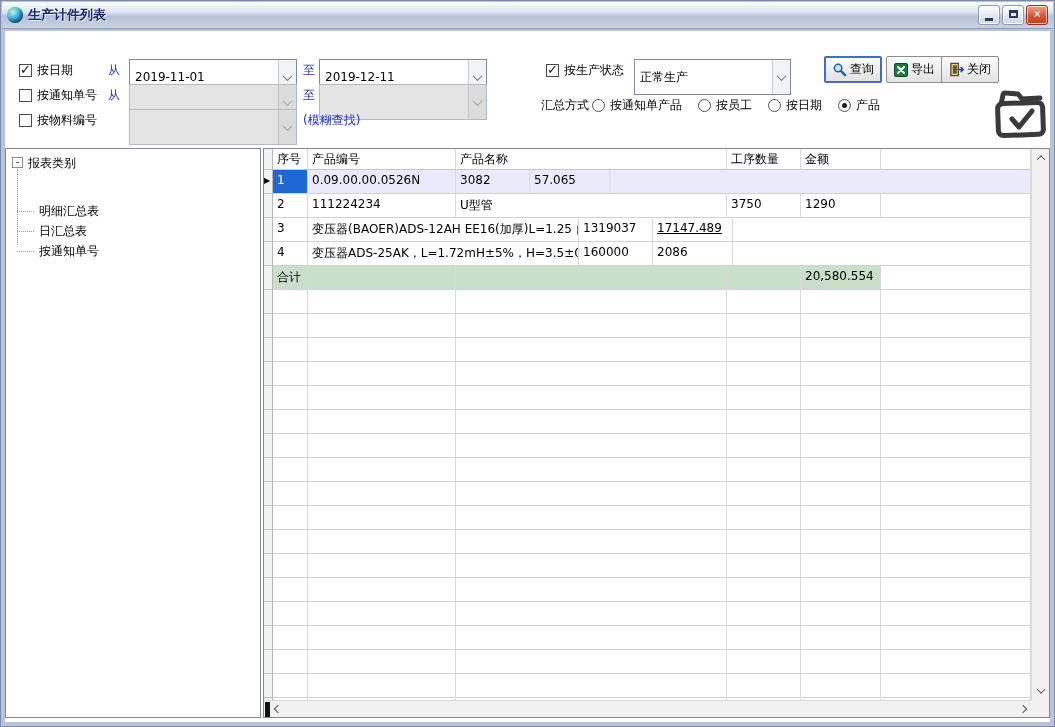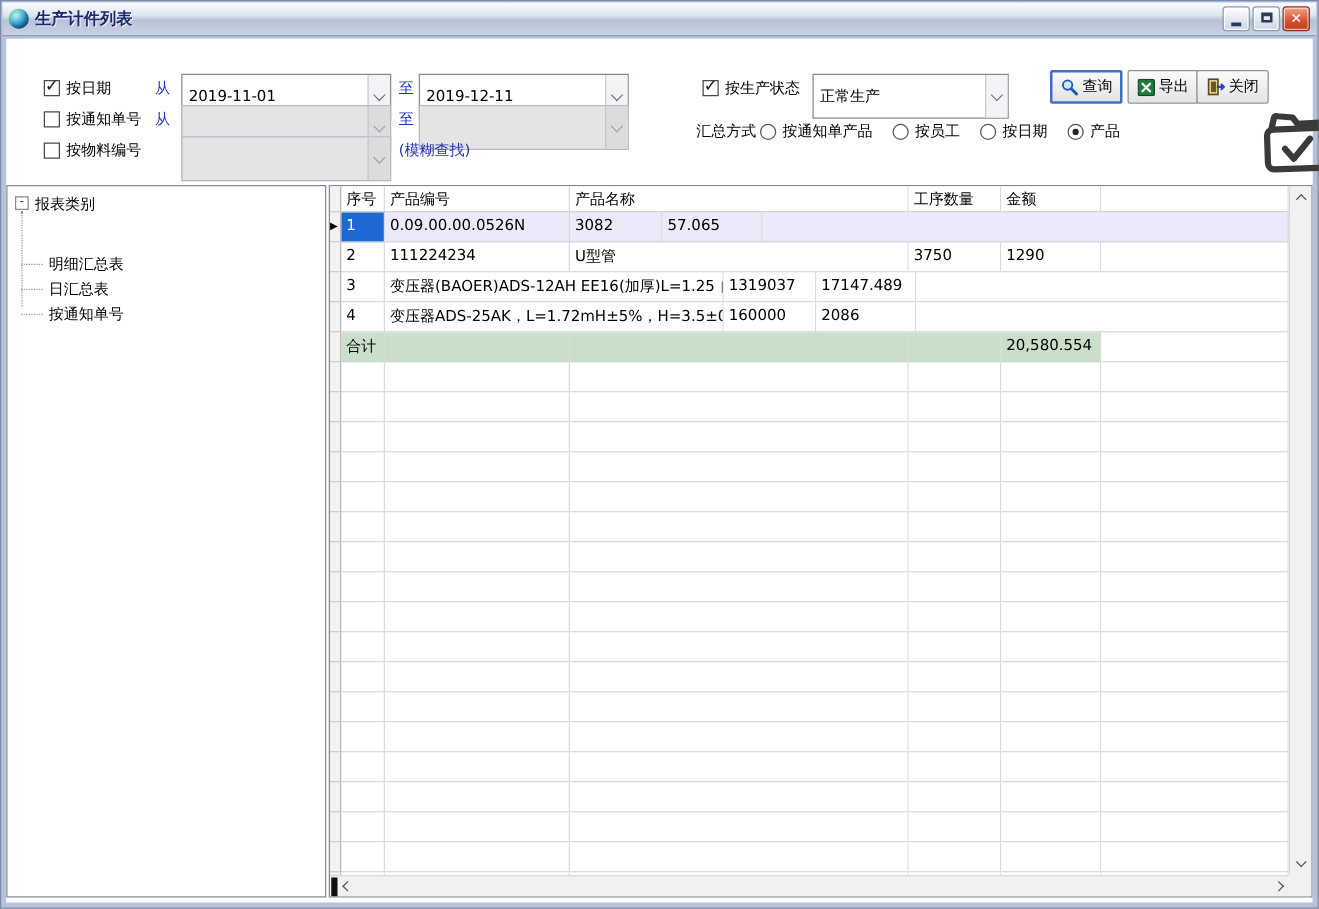--- a/index.html
+++ b/index.html
@@ -32,21 +32,21 @@
   .wbtn.close {
     background:linear-gradient(#f3a38b,#d4502f 60%,#c13f20);
     border-color:#9e2f14; color:#fff; font-weight:bold;
     box-shadow:inset 0 0 0 1px rgba(255,255,255,.65);
   }
   .wbtn .minglyph { display:block; width:8px; height:3px; background:#2a3a5a; margin:12px auto 0; }
   .wbtn .maxglyph { display:block; width:9px; height:8px; border:2px solid #2a3a5a; border-top-width:3px; margin:4px auto 0; }
   
   .content { position:absolute; left:4px; top:30px; right:4px; bottom:4px; background:#ffffff; }
   
-  .filters { position:absolute; left:0; top:0; right:0; height:116px; background:#fff;margin-left:16px; }
+  .filters { position:absolute; left:0; top:0; right:0; height:116px; background:#fff; }
   .frow { position:absolute; height:22px; display:flex; align-items:center; }
   .cb, .radio { display:inline-block; width:13px; height:13px; border:1px solid #4a4a4a; background:#fff; position:relative; }
   .cb.checked::after { content:"✓"; position:absolute; left:0px; top:-3px; font-size:13px; font-weight:bold; color:#1a1a1a; }
   .radio { border-radius:50%; border-color:#555; }
   .radio.on::after { content:""; position:absolute; left:3px; top:3px; width:5px; height:5px; border-radius:50%; background:#222; }
   .cb-label { font-size:12px; color:#000; margin-left:5px; }
   .blue-label { font-size:12px; color:#2230bb; }
   .combo {
     position:absolute; height:36px; border:1px solid #7f8b9d; background:#fff;
     font-size:12px; color:#000000; line-height:20px; padding-left:5px;
@@ -313,21 +313,21 @@
               <div class="tcell" style="flex: 0 0 80px;">1290</div>
               <div class="tcell" style="flex: 1 1 0%; min-width: 0px;"></div>
             </div>
           </div>
           <div class="trow">
             <div class="ind"></div>
             <div class="cells">
               <div class="tcell" style="flex: 0 0 35px;">3</div>
               <div class="tcell" style="flex: 0 0 271px;">变压器(BAOER)ADS-12AH EE16(加厚)L=1.25 自动</div>
               <div class="tcell" style="flex: 0 0 74px;">1319037</div>
-              <div class="tcell" style="flex: 0 0 80px;">17147.489</div>
+              <div class="tcell" style="flex: 0 0 80px; text-decoration: underline;">17147.489</div>
               <div class="tcell" style="flex: 1 1 0%; min-width: 0px;"></div>
             </div>
           </div>
           <div class="trow">
             <div class="ind"></div>
             <div class="cells">
               <div class="tcell" style="flex: 0 0 35px;">4</div>
               <div class="tcell" style="flex: 0 0 271px;">变压器ADS-25AK，L=1.72mH±5%，H=3.5±0.2m</div>
               <div class="tcell" style="flex: 0 0 74px;">160000</div>
               <div class="tcell" style="flex: 0 0 80px;">2086</div>

